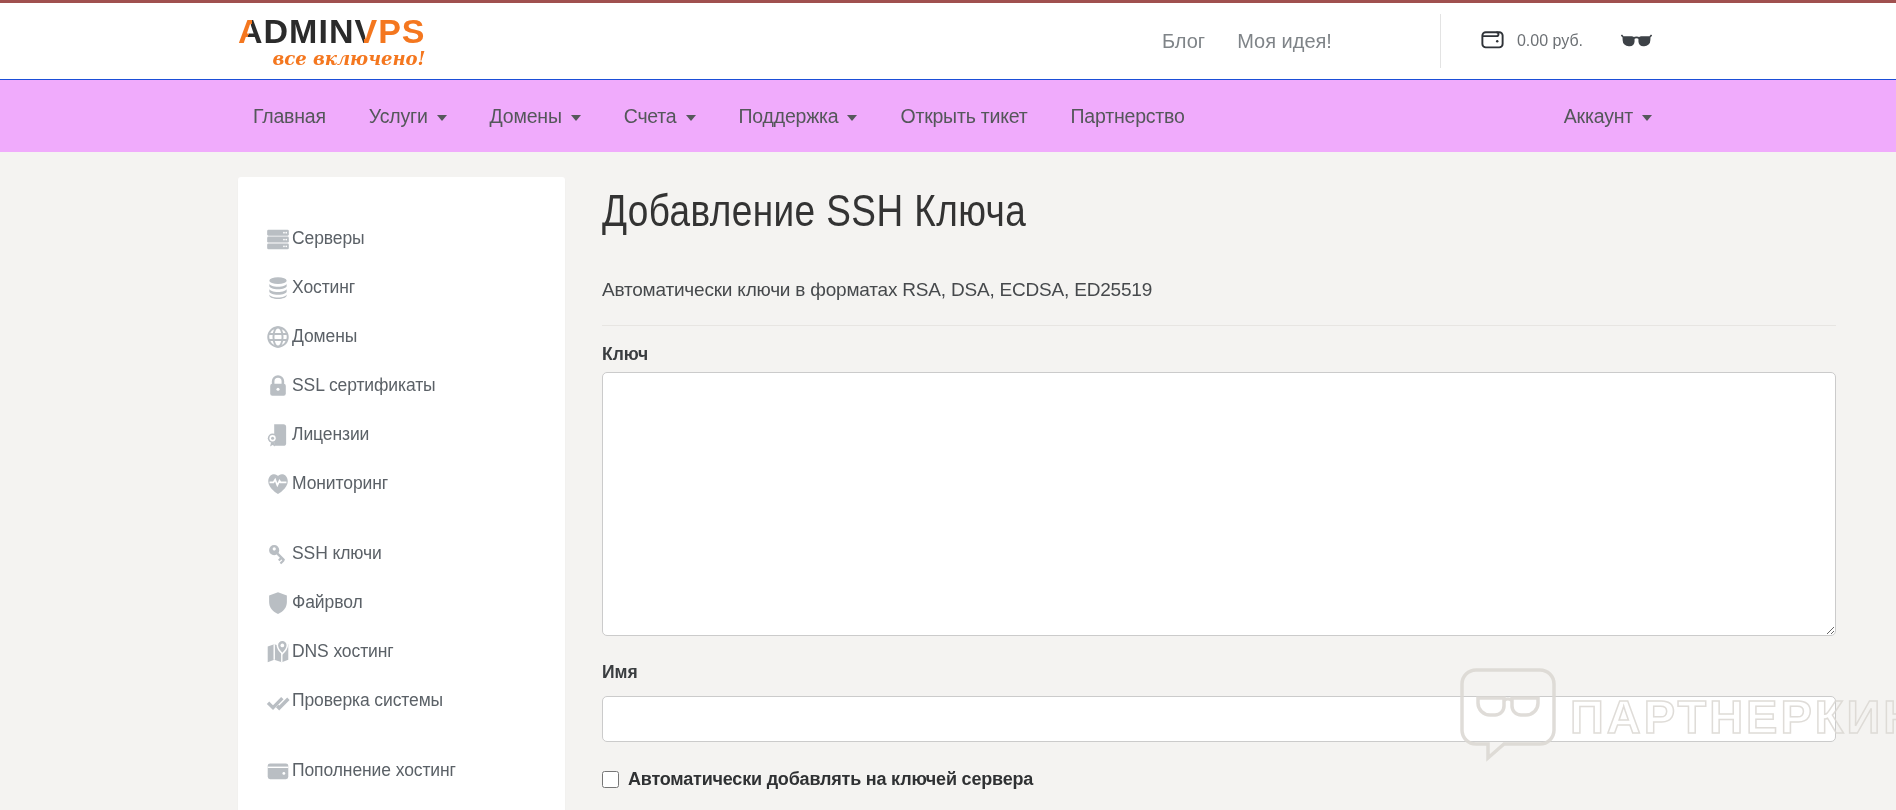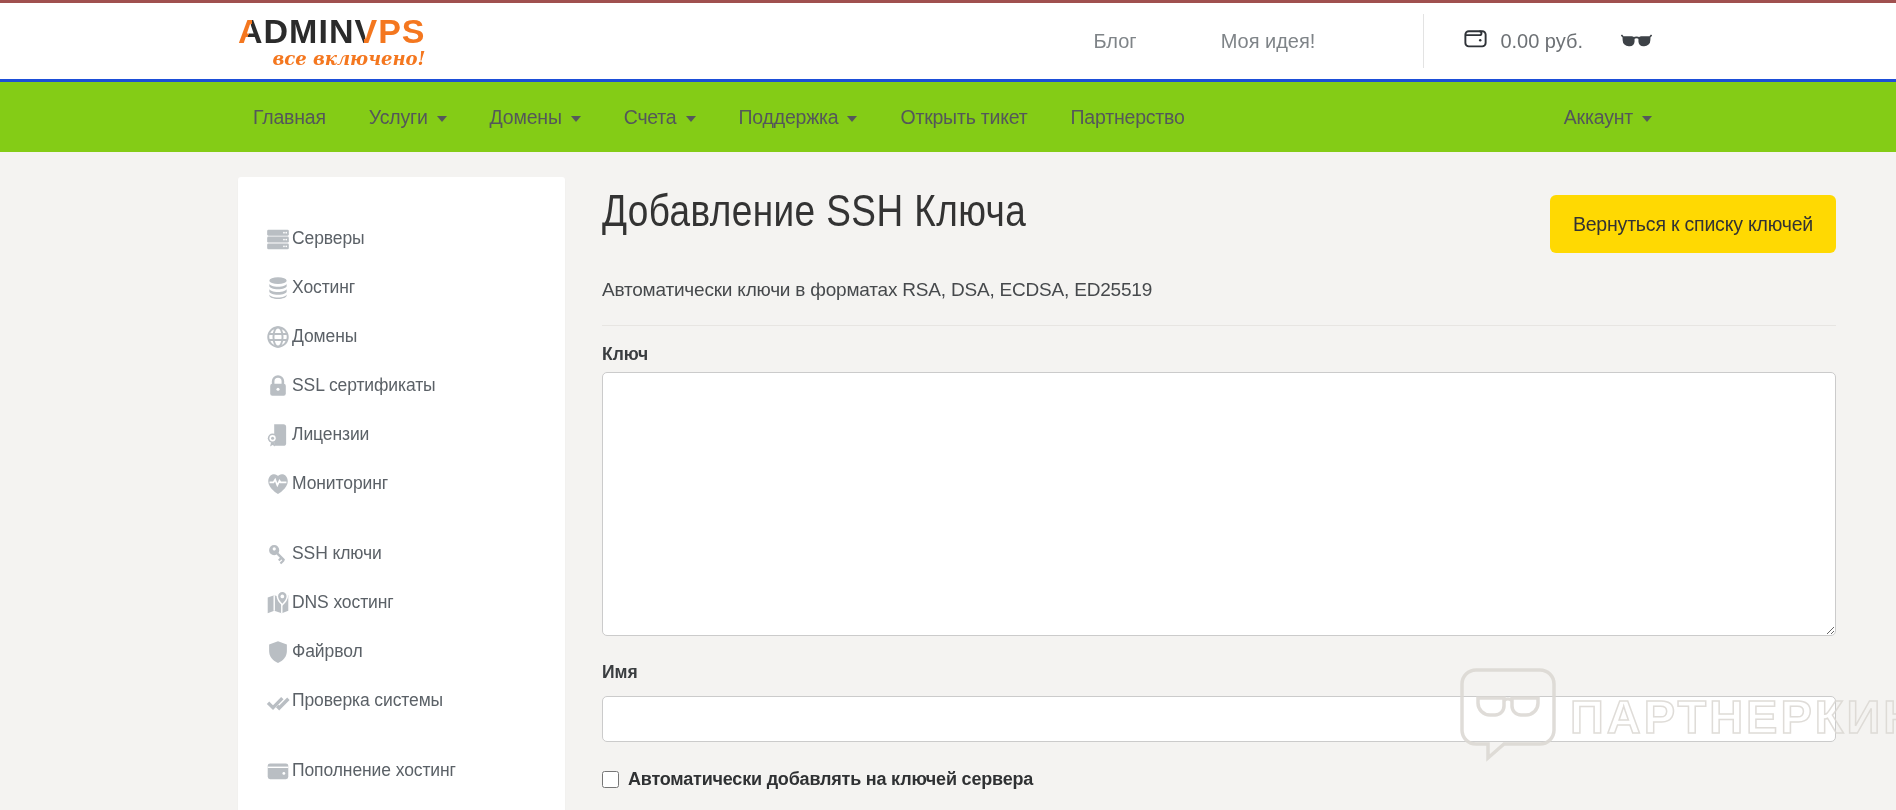--- a/index.html
+++ b/index.html
@@ -25,29 +25,29 @@
     background:linear-gradient(105deg,#2b2b2b 0 52%,#f4771f 52% 100%);
     -webkit-background-clip:text; background-clip:text; color:transparent;
   }
   .logo-ps{ color:#f4771f; }
   .logo-tagline{
     margin-top:2px; text-align:right; color:#f4771f; font-size:18px;
     font-style:italic; font-weight:bold; font-family:"DejaVu Serif", serif;
   }
   .header-links{ margin-left:auto; display:flex; align-items:center; }
   .hlink{ color:#7f8488; font-size:20px; text-decoration:none; cursor:pointer; }
-  .hlink + .hlink{ margin-left:84px; }
+  .hlink + .hlink{ margin-left:32px; }
   .vsep{ width:1px; height:54px; background:#e3e3e3; margin:0 38px 0 108px; }
-  .balance{ display:flex; align-items:center; gap:11px; color:#6d7175; font-size:20px; }
+  .balance{ display:flex; align-items:center; gap:11px; color:#6d7175; font-size:16px; }
   .glasses{ margin-left:38px; display:flex; align-items:center; }
 
   
   .navbar{
-    position:absolute; left:0; top:79px; right:0; height:73px; background:#84cc16;
-    border-top:3px solid #1d4ed8; display:flex; align-items:center;
+    position:absolute; left:0; top:79px; right:0; height:73px; background:#f0abfc;
+    border-top:1px solid #1d4ed8; display:flex; align-items:center;
     padding:0 244px 0 253px;
   }
   .nav-item{
     color:#54575a; font-size:19.5px; letter-spacing:-.2px; margin-right:43px;
     display:flex; align-items:center; cursor:pointer; white-space:nowrap;
   }
   .nav-account{ margin-left:auto; margin-right:0; }
   .caret{
     display:inline-block; margin-left:9px; width:0; height:0;
     border-left:5px solid transparent; border-right:5px solid transparent;
@@ -270,38 +270,38 @@
                 <rect x="15.8" y="12.6" width="2" height="3.2"></rect>
                 <rect x="18.8" y="12.6" width="2" height="4"></rect>
               </g>
             </svg>
           </span>
           <span class="side-label">SSH ключи</span>
         </div>
         <div class="side-item">
           <span class="icn">
             <svg viewBox="0 0 24 24">
+              <path fill="#b9bec3" d="M12 2l8.2 3v6.1c0 5.2-3.5 8.9-8.2 11.1C7.3 20 3.8 16.3 3.8 11.1V5z"></path>
+            </svg>
+          </span>
+          <span class="side-label">Файрвол</span>
+        </div>
+        <div class="side-item">
+          <span class="icn">
+            <svg viewBox="0 0 24 24">
               <path fill="#b9bec3" d="M2.5 7l6-2.2 7 2.2 6-2.2v14.4l-6 2.2-7-2.2-6 2.2z"></path>
               <path stroke="#fff" stroke-width="1.3" d="M8.5 4.8v14.4M15.5 7v14.4"></path>
               <path fill="#b9bec3" stroke="#fff" stroke-width="1.4" d="M16 1.2a4.6 4.6 0 00-4.6 4.6C11.4 9.3 16 13.6 16 13.6s4.6-4.3 4.6-7.8A4.6 4.6 0 0016 1.2z"></path>
               <circle cx="16" cy="5.9" r="1.7" fill="#fff"></circle>
             </svg>
           </span>
           <span class="side-label">DNS хостинг</span>
         </div>
         <div class="side-item">
           <span class="icn">
-            <svg viewBox="0 0 24 24">
-              <path fill="#b9bec3" d="M12 2l8.2 3v6.1c0 5.2-3.5 8.9-8.2 11.1C7.3 20 3.8 16.3 3.8 11.1V5z"></path>
-            </svg>
-          </span>
-          <span class="side-label">Файрвол</span>
-        </div>
-        <div class="side-item">
-          <span class="icn">
             <svg viewBox="0 0 24 24" fill="none" stroke="#b9bec3" stroke-width="3.1">
               <path d="M2.8 13.6l4.6 4.6L16 9.4"></path>
               <path d="M11.2 16.6l1.9 1.9 8.5-8.6"></path>
             </svg>
           </span>
           <span class="side-label">Проверка системы</span>
         </div>
       </div>
       <div class="side-group">
         <div class="side-item">
@@ -323,21 +323,20 @@
             </svg>
           </span>
           <span class="side-label">Тикеты</span>
         </div>
       </div>
     </div>
 
   <div class="main">
     <div class="main-head">
       <h1 class="page-title">Добавление SSH Ключа</h1>
-      <button class="back-btn">Вернуться к списку ключей</button>
     </div>
     <div class="subtitle">Автоматически ключи в форматах RSA, DSA, ECDSA, ED25519</div>
     <div class="divider"></div>
 
     <div class="field-label">Ключ</div>
     <textarea class="key-area" style=""></textarea>
 
     <div class="field-label second">Имя</div>
     <input class="name-input" type="text" value="" style="">
 

